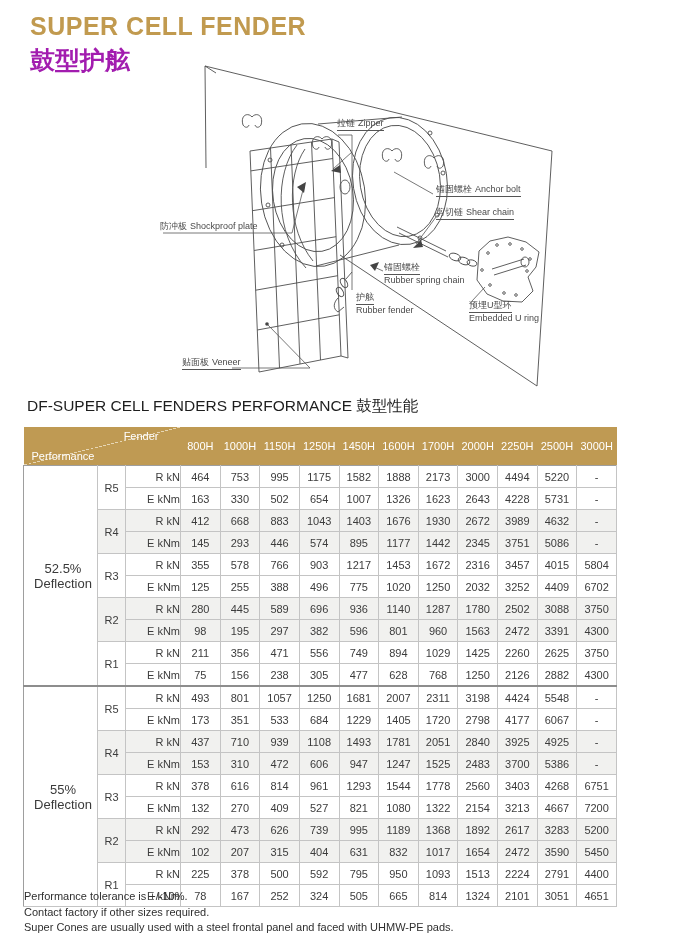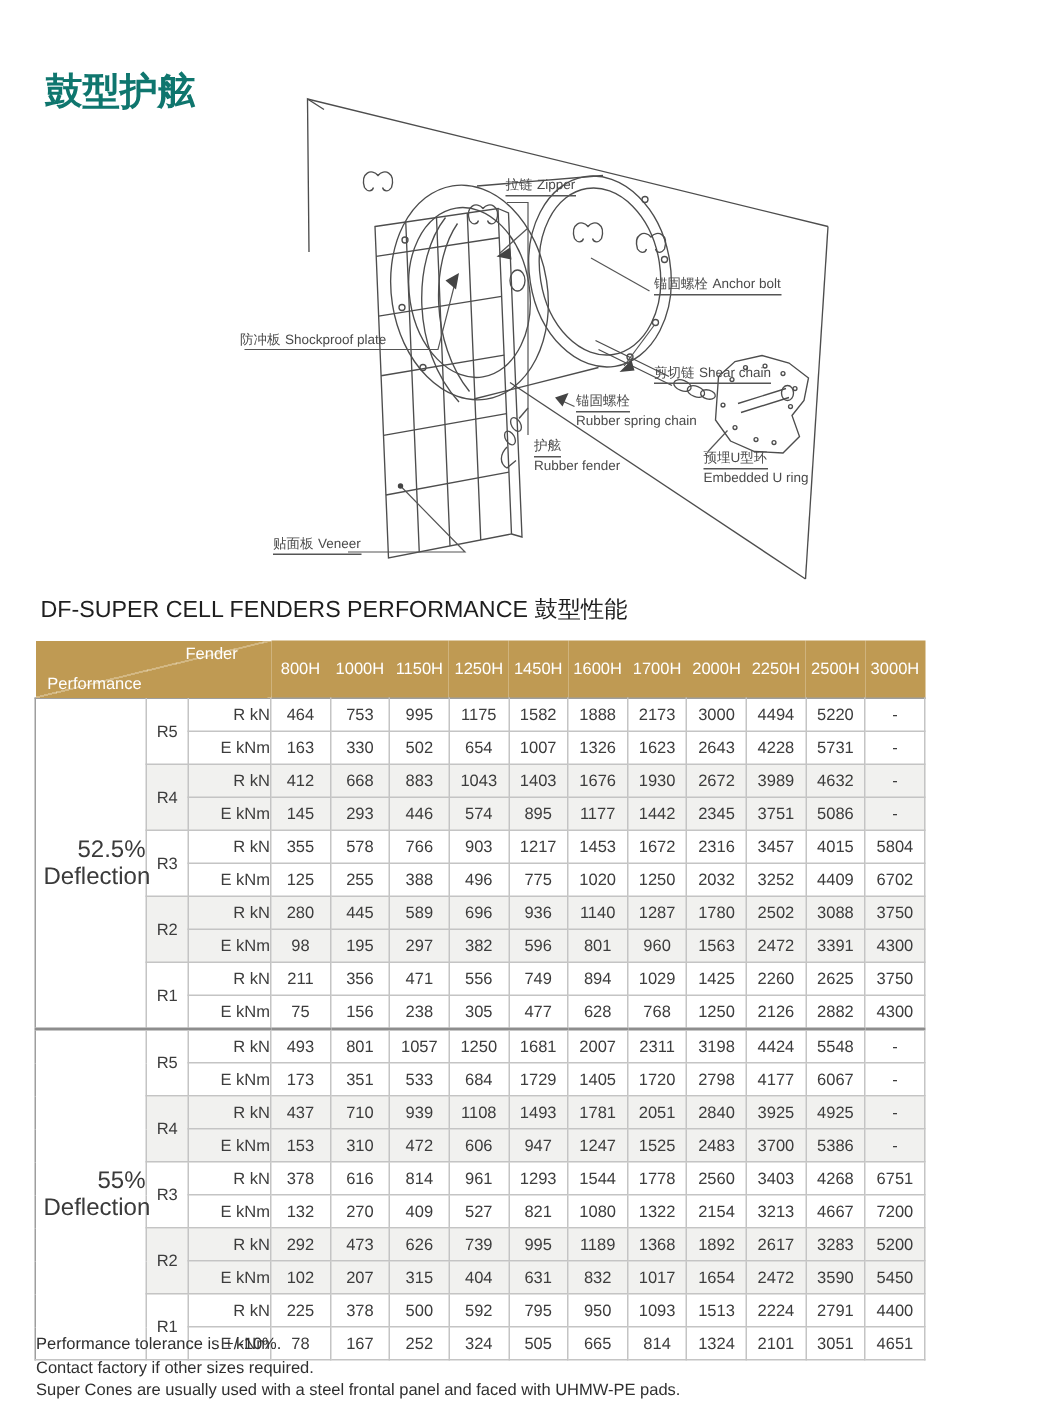--- a/index.html
+++ b/index.html
@@ -2,21 +2,21 @@
 <html><head>
 <meta charset="utf-8">
 <style>
   html,body{margin:0;padding:0;background:#ffffff;}
   #page{position:relative;width:693px;height:941px;background:#fff;overflow:hidden;
         font-family:"Liberation Sans","DejaVu Sans",sans-serif;color:#333;}
 
   
   .title-en{position:absolute;left:30px;top:12px;font-size:25px;font-weight:bold;
             letter-spacing:.5px;color:#C19A4F;}
-  .title-zh{position:absolute;left:30px;top:44px;font-size:25px;font-weight:bold;color:#0f766e;}
+  .title-zh{position:absolute;left:30px;top:44px;font-size:25px;font-weight:bold;color:#a21caf;}
 
   
   #diagram{position:absolute;left:0;top:55px;width:693px;height:345px;}
   #diagram svg{position:absolute;left:0;top:0;}
   .dlabel{position:absolute;font-size:9px;color:#4a4a4a;white-space:nowrap;line-height:11px;}
   .dlabel .u{border-bottom:1px solid #555;padding-bottom:1px;display:inline-block;}
   .dlabel .en{margin-left:3px;}
   .dlabel.two .zh{display:block;border-bottom:1px solid #555;padding-bottom:1px;width:max-content;}
   .dlabel.two .en{display:block;margin-left:0;}
   .dcaption{position:absolute;left:366px;top:377px;font-size:13px;letter-spacing:4px;color:#333;}
@@ -27,40 +27,41 @@
               table-layout:fixed;font-size:11px;color:#3c3c3c;}
   #perf-table th,#perf-table td{padding:0;}
   #perf-table thead th{background:#BF9A53;color:#fff;font-weight:normal;font-size:11px;
                        height:38px;border:0;text-align:center;}
   #perf-table thead th.corner{position:relative;
       background:linear-gradient(to bottom right,#BF9A53 49.5%,#e6d6b4 49.5%,#e6d6b4 50.4%,#BF9A53 50.4%);}
   .corner .fender{position:absolute;top:3px;right:22px;}
   .corner .perf{position:absolute;bottom:3px;left:8px;}
   #perf-table tbody td{height:21px;border:1px solid #c4c4c4;text-align:center;background:#fff;}
   #perf-table tbody tr.alt td{background:#f1f1ef;}
-  #perf-table tbody td.defl{background:#fff;text-align:right;padding-left:5px;font-size:16px;color:#3a3a3a;}
+  #perf-table tbody td.defl{background:#fff;text-align:center;padding-left:5px;font-size:13px;color:#3a3a3a;}
   #perf-table tbody td.meas{text-align:right;padding-left:8px;}
   #perf-table tbody tr.group-start td{border-top:1px solid #9e9e9e;}
   #perf-table tbody tr.section-start td{border-top:2px solid #8d8d8d;}
   #perf-table tbody{border:1px solid #9e9e9e;}
   #perf-table tbody td.defl{border-left:1px solid #9e9e9e;}
 
   
   #notes{position:absolute;left:24px;top:889px;font-size:11px;color:#2f2f2f;line-height:15.5px;}
   #notes p{margin:0;}
 
   .dline{stroke:#4d4d4d;stroke-width:0.9;fill:none;}
   .dthin{stroke:#555;stroke-width:0.8;fill:none;}
   .dfill{fill:#444;stroke:none;}
 </style>
 </head>
 <body>
 
 <div id="page">
 
+  <div class="title-en">SUPER CELL FENDER</div>
   <div class="title-zh">鼓型护舷</div>
 
   <div id="diagram">
     <svg width="693" height="345" viewBox="0 0 693 345">
 
       <path class="dline" d="M216 18 L205 11 L206 113"></path>
       <path class="dline" d="M205 11 L552 96"></path>
       <path class="dline" d="M552 96 L537 331"></path>
       <path class="dline" d="M340 200 L537 331"></path>
 
@@ -129,21 +130,21 @@
       <path class="dthin" d="M232 313 L310 313 L267 269"></path>
         <circle class="dfill" cx="267" cy="269" r="1.8"></circle>
     </svg>
 
     <div class="dlabel" style="left:337px;top:63px;">
       <span class="u"><span class="zh">拉链</span><span class="en">Zipper</span></span>
     </div>
     <div class="dlabel" style="left:436px;top:129px;text-align:center;">
       <span class="u"><span class="zh">锚固螺栓</span><span class="en">Anchor bolt</span></span>
     </div>
-    <div class="dlabel" style="left:436px;top:152px;margin-top:36px;">
+    <div class="dlabel" style="left:436px;top:152px;">
       <span class="u"><span class="zh">剪切链</span><span class="en">Shear chain</span></span>
     </div>
     <div class="dlabel" style="left:160px;top:166px;">
       <span class="zh">防冲板</span><span class="en">Shockproof plate</span>
     </div>
     <div class="dlabel two" style="left:384px;top:207px;">
       <span class="zh">锚固螺栓</span>
       <span class="en">Rubber spring chain</span>
     </div>
     <div class="dlabel two" style="left:356px;top:237px;">
@@ -349,21 +350,21 @@
           <td>4424</td>
           <td>5548</td>
           <td>-</td>
         </tr>
         <tr>
           <td class="meas">E kNm</td>
           <td>173</td>
           <td>351</td>
           <td>533</td>
           <td>684</td>
-          <td>1729</td>
+          <td>1229</td>
           <td>1405</td>
           <td>1720</td>
           <td>2798</td>
           <td>4177</td>
           <td>6067</td>
           <td>-</td>
         </tr>
         <tr class="alt group-start">
           <td rowspan="2">R4</td>
           <td class="meas">R kN</td>

